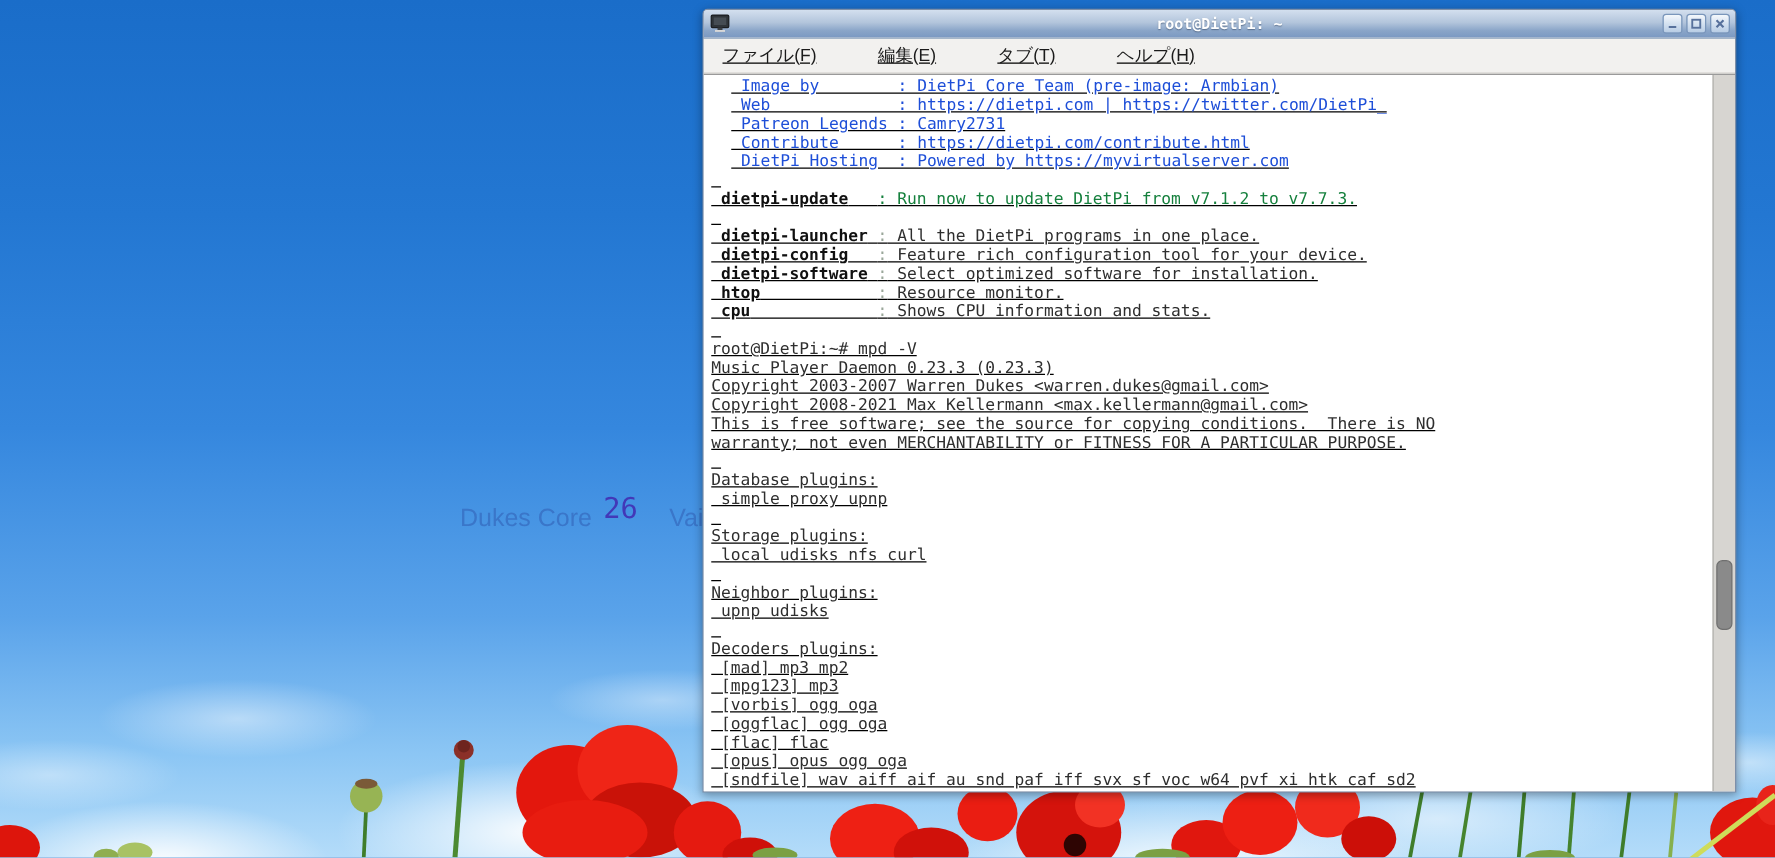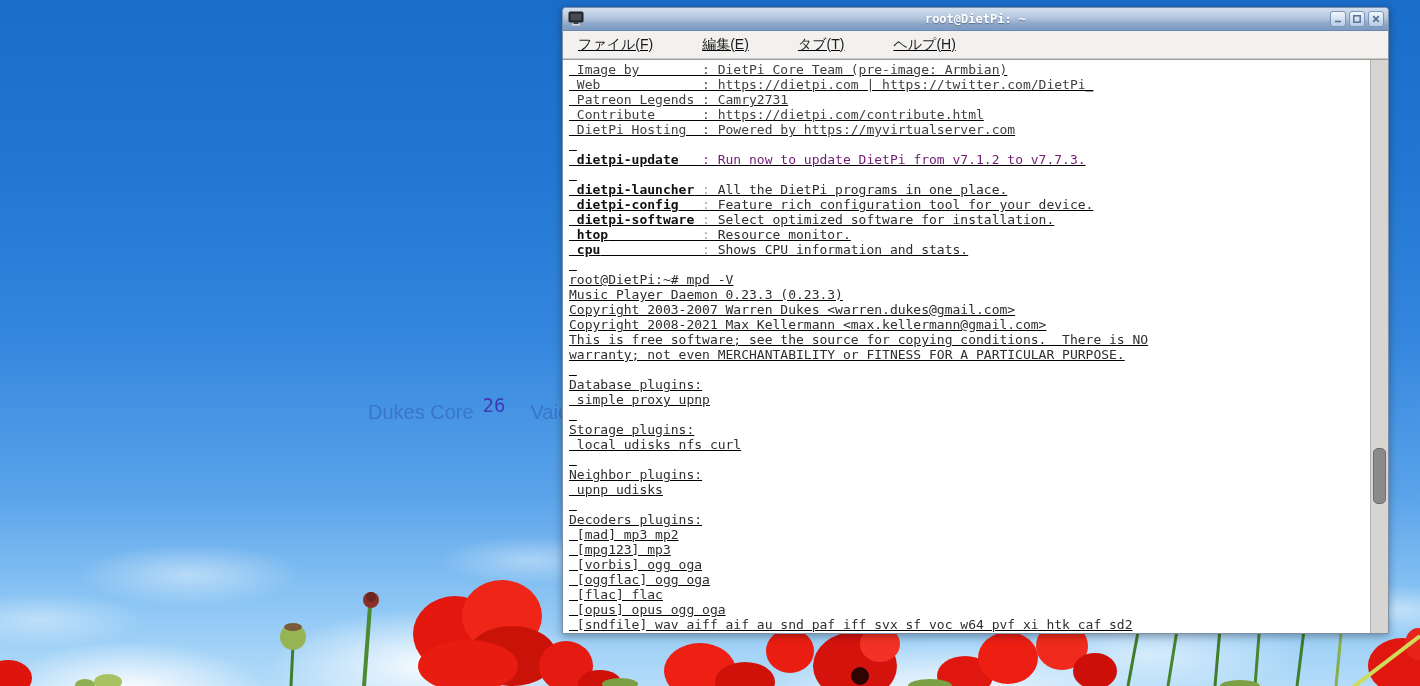--- a/index.html
+++ b/index.html
@@ -27,21 +27,21 @@
   }
   .poppies{position:absolute;left:0;bottom:0;width:1420px;height:170px;z-index:2;}
 
   
   .desktop-label{
     position:absolute;left:368px;top:401px;z-index:3;
     font-size:20px;white-space:nowrap;
   }
   .desktop-label .blue{color:#3a76c9;}
   .desktop-label .num{
-    color:#4238b8;font-family:"DejaVu Sans Mono",monospace;font-size:19px;
+    color:#4238b8;font-family:"DejaVu Sans Mono",monospace;font-size:23px;
     position:relative;top:-7px;margin:0 4px 0 9px;
   }
   .desktop-label .vaio{margin-left:21px;}
 
   
   .window{
     position:absolute;left:562px;top:7px;width:825px;height:625px;z-index:10;
     border:1px solid #7d8fa9;border-radius:4px 4px 0 0;
     box-shadow:0 2px 8px rgba(0,0,0,.35);
     background:#f1f0ee;display:flex;flex-direction:column;text-decoration:underline;
@@ -77,24 +77,24 @@
   .term{
     flex:1 1 auto;position:relative;background:#ffffff;overflow:hidden;
     border-top:1px solid #9a9a9a;
   }
   .term-text{
     margin:0;padding:2px 0 0 6px;
     font-family:"DejaVu Sans Mono",monospace;font-size:13px;line-height:15px;
     white-space:pre;
   }
   .tline{height:15px;}
-  .dim{color:#404040;}
+  .dim{color:#1d4ed8;margin-left:16px;}
   .text{color:#2e2e2e;}
   .cmd{color:#101010;font-weight:bold;text-align:center;}
-  .red{color:#701a75;}
+  .red{color:#15803d;}
   .colon{color:#9aa79a;}
 
   .scrollbar{
     position:absolute;top:0;right:0;bottom:0;width:17px;
     background:#d7d5d1;border-left:1px solid #b3b1ad;
   }
   .scroll-thumb{
     position:absolute;left:2px;right:2px;top:388px;height:54px;
     background:#8a8a8a;border:1px solid #6f6f6f;border-radius:5px;
   }

